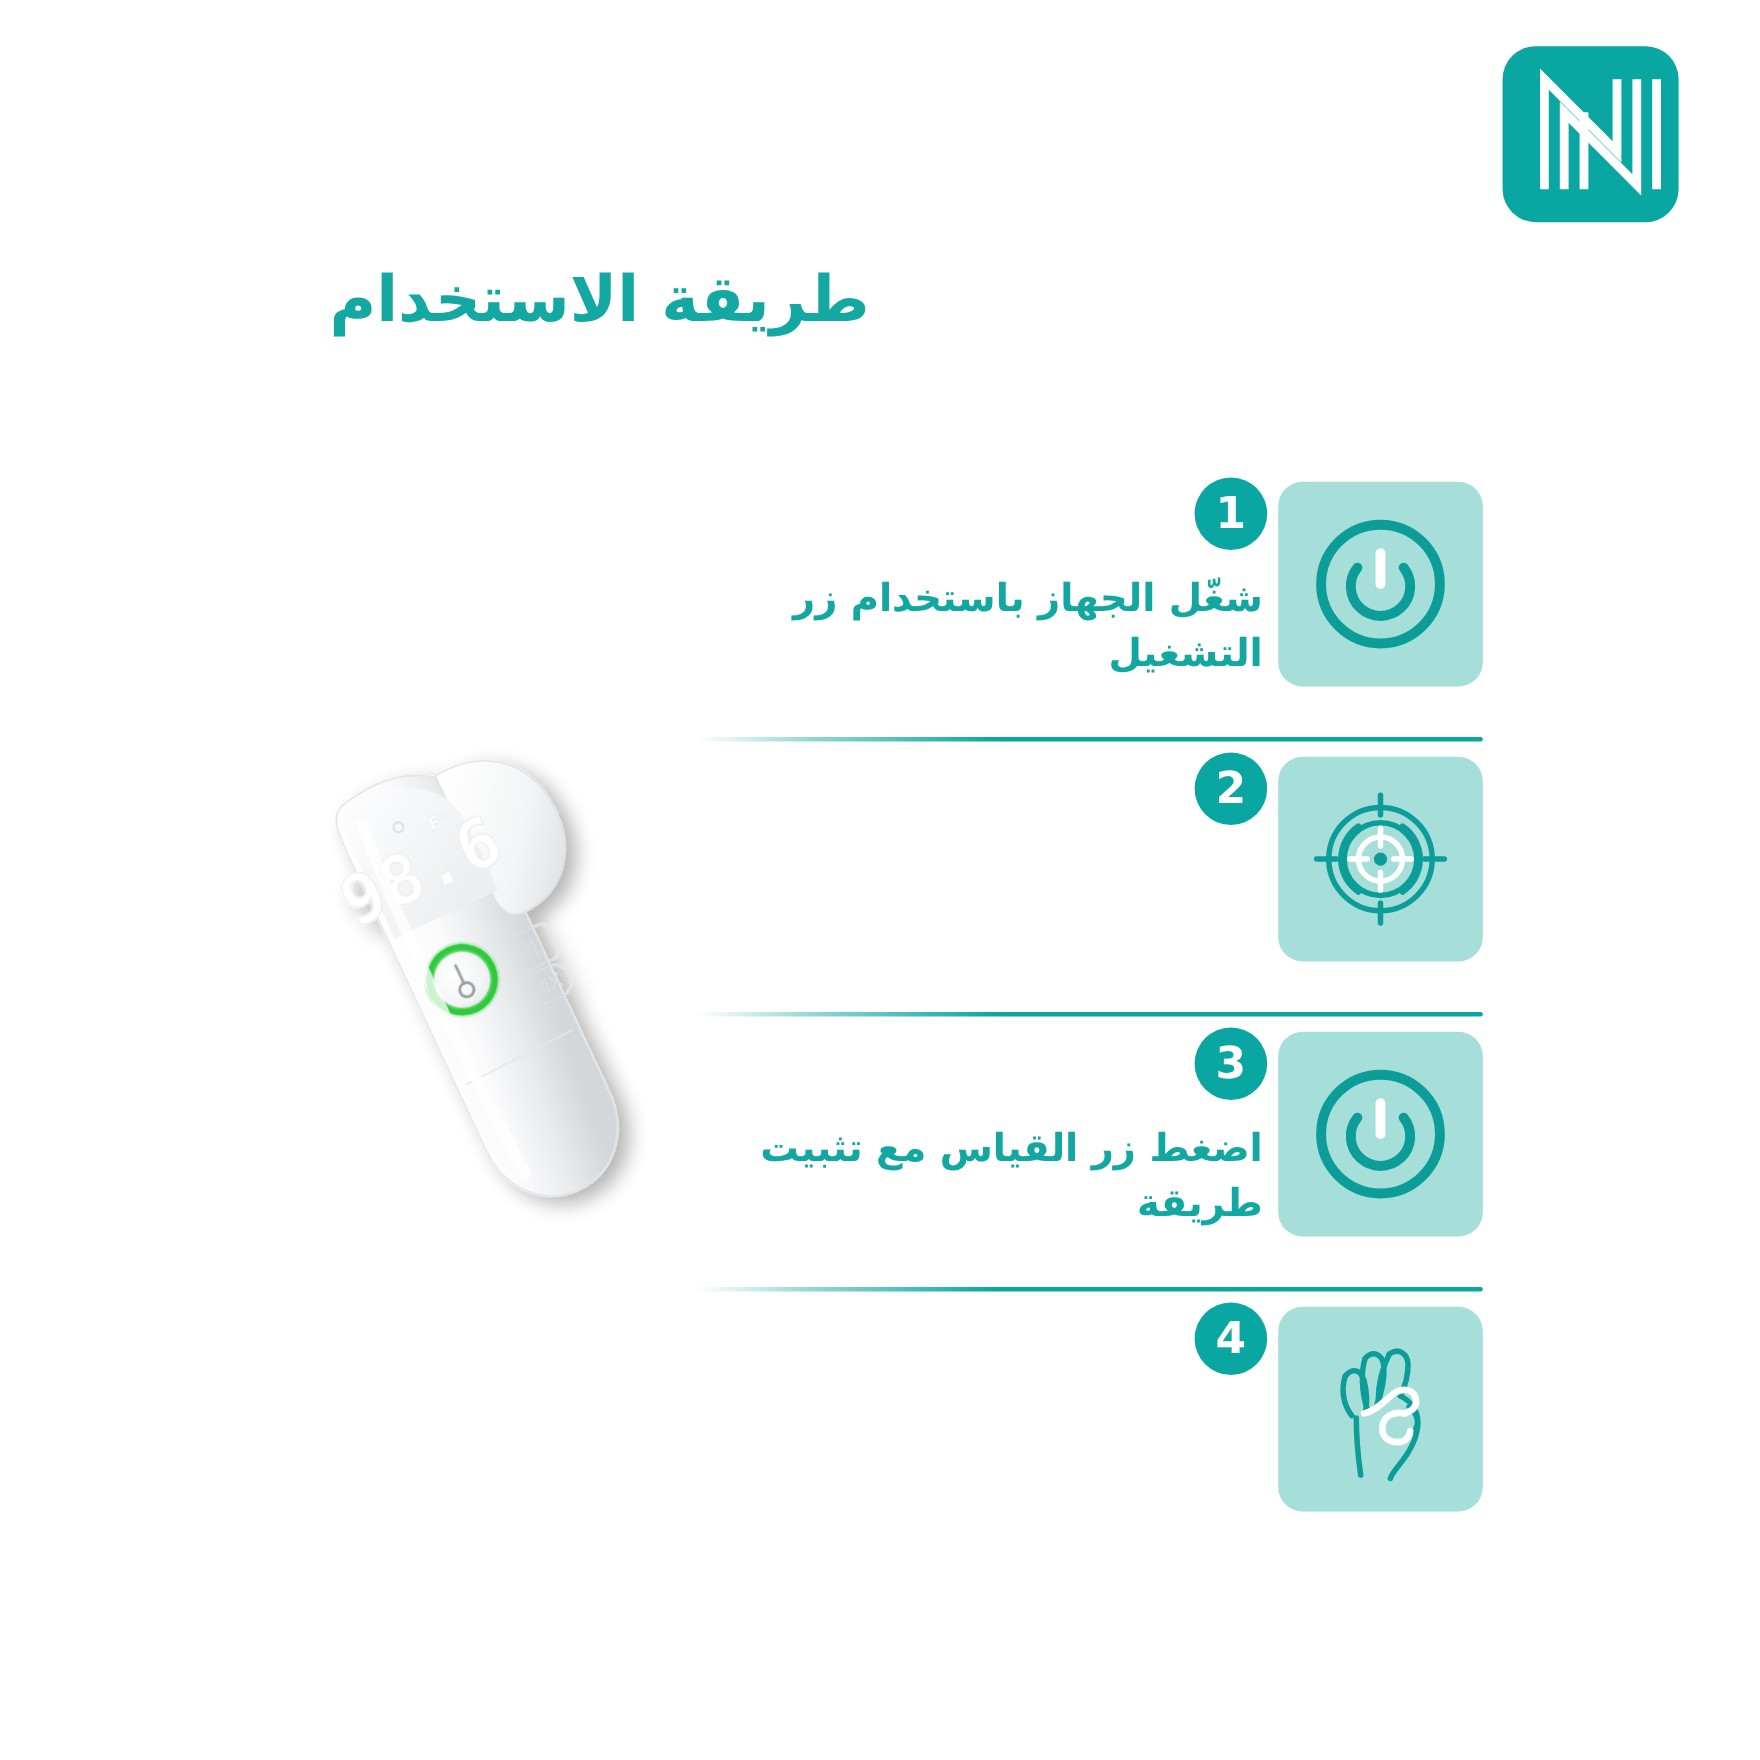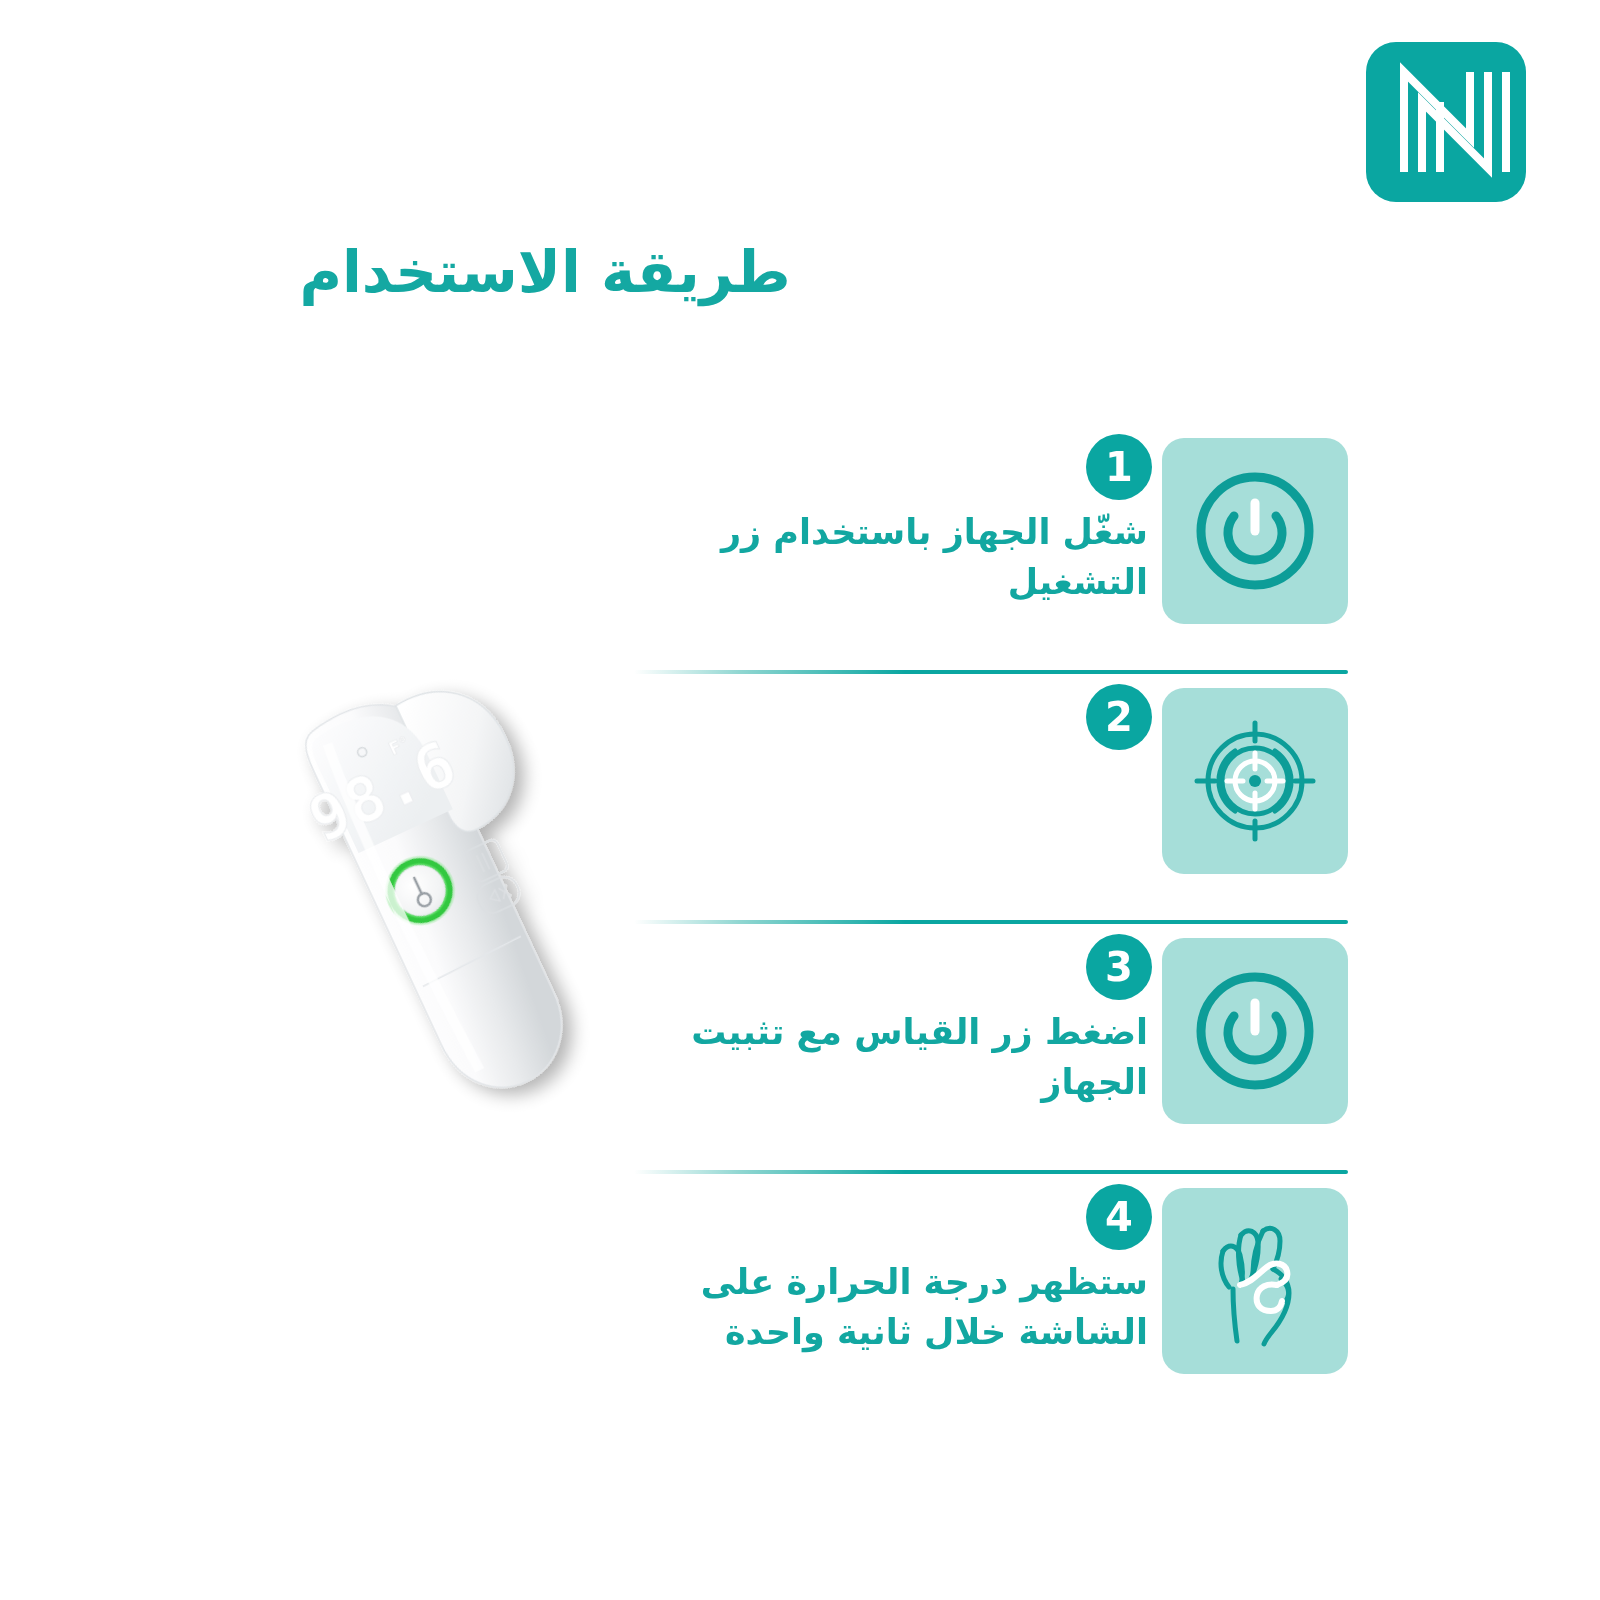--- a/index.html
+++ b/index.html
@@ -40,21 +40,21 @@
   }
   .card svg{display:block;}
   .badge{
     position:absolute;right:196px;top:4px;
     width:66px;height:66px;border-radius:50%;
     background:#0aa6a1;color:#ffffff;
     display:flex;align-items:center;justify-content:center;
     font-size:40px;font-weight:bold;line-height:1;
   }
   .step-text{
-    position:absolute;right:200px;top:78px;
+    position:absolute;right:200px;top:90px;
     width:505px;
     color:#12a7a1;
     font-size:35px;line-height:1.42;
     font-weight:600;
     text-align:right;direction:rtl;
   }
   .divider{
     position:absolute;right:0px;bottom:6px;
     width:714px;height:4px;
     background:linear-gradient(to left,#0aa6a1 0%,#0aa6a1 62%,#8fd6d1 85%,rgba(255,255,255,0) 100%);
@@ -225,21 +225,21 @@
 
     <div class="step">
       <div class="card">
         <svg width="132" height="132" viewBox="0 0 132 132">
           <circle cx="66" cy="66" r="54" fill="none" stroke="#0d9d98" stroke-width="9"></circle>
           <path d="M45 51 A 27 27 0 1 0 87 51" fill="none" stroke="#0d9d98" stroke-width="9" stroke-linecap="round"></path>
           <line x1="66" y1="38" x2="66" y2="66" stroke="#ffffff" stroke-width="9" stroke-linecap="round"></line>
         </svg>
       </div>
       <div class="badge">3</div>
-      <div class="step-text">اضغط زر القياس مع تثبيت الجهاز</div>
+      <div class="step-text">اضغط زر القياس مع تثبيت طريقة</div>
       <div class="divider"></div>
     </div>
 
     <div class="step">
       <div class="card">
         <svg width="140" height="140" viewBox="0 0 140 140">
           <g fill="none" stroke="#0d9d98" stroke-width="5" stroke-linecap="round" stroke-linejoin="round">
             <path d="M38 40 C 34 52, 36 66, 44 76"></path>
             <path d="M38 40 C 44 32, 52 34, 55 44 C 58 56, 58 66, 56 74"></path>
             <path d="M56 24 C 52 36, 53 56, 58 70"></path>
@@ -250,18 +250,17 @@
             <path d="M88 58 C 96 62, 104 70, 104 82 C 104 96, 96 110, 86 122 C 82 127, 80 130, 79 133"></path>
             <path d="M96 68 C 103 74, 106 82, 101 90"></path>
           </g>
           <g fill="none" stroke="#ffffff" stroke-width="6" stroke-linecap="round" stroke-linejoin="round">
             <path d="M55 74 C 66 72, 74 62, 82 56 C 90 50, 100 52, 102 60 C 104 68, 98 72, 92 74"></path>
             <path d="M92 74 C 82 72, 74 76, 72 84 C 70 94, 76 100, 86 100 C 92 100, 96 96, 97 90"></path>
           </g>
         </svg>
       </div>
       <div class="badge">4</div>
-      <div class="step-text">ستظهر درجة الحرارة على الشاشة خلال ثانية واحدة</div>
 
     </div>
 
   </div>
 </div>
 
 </body></html>

